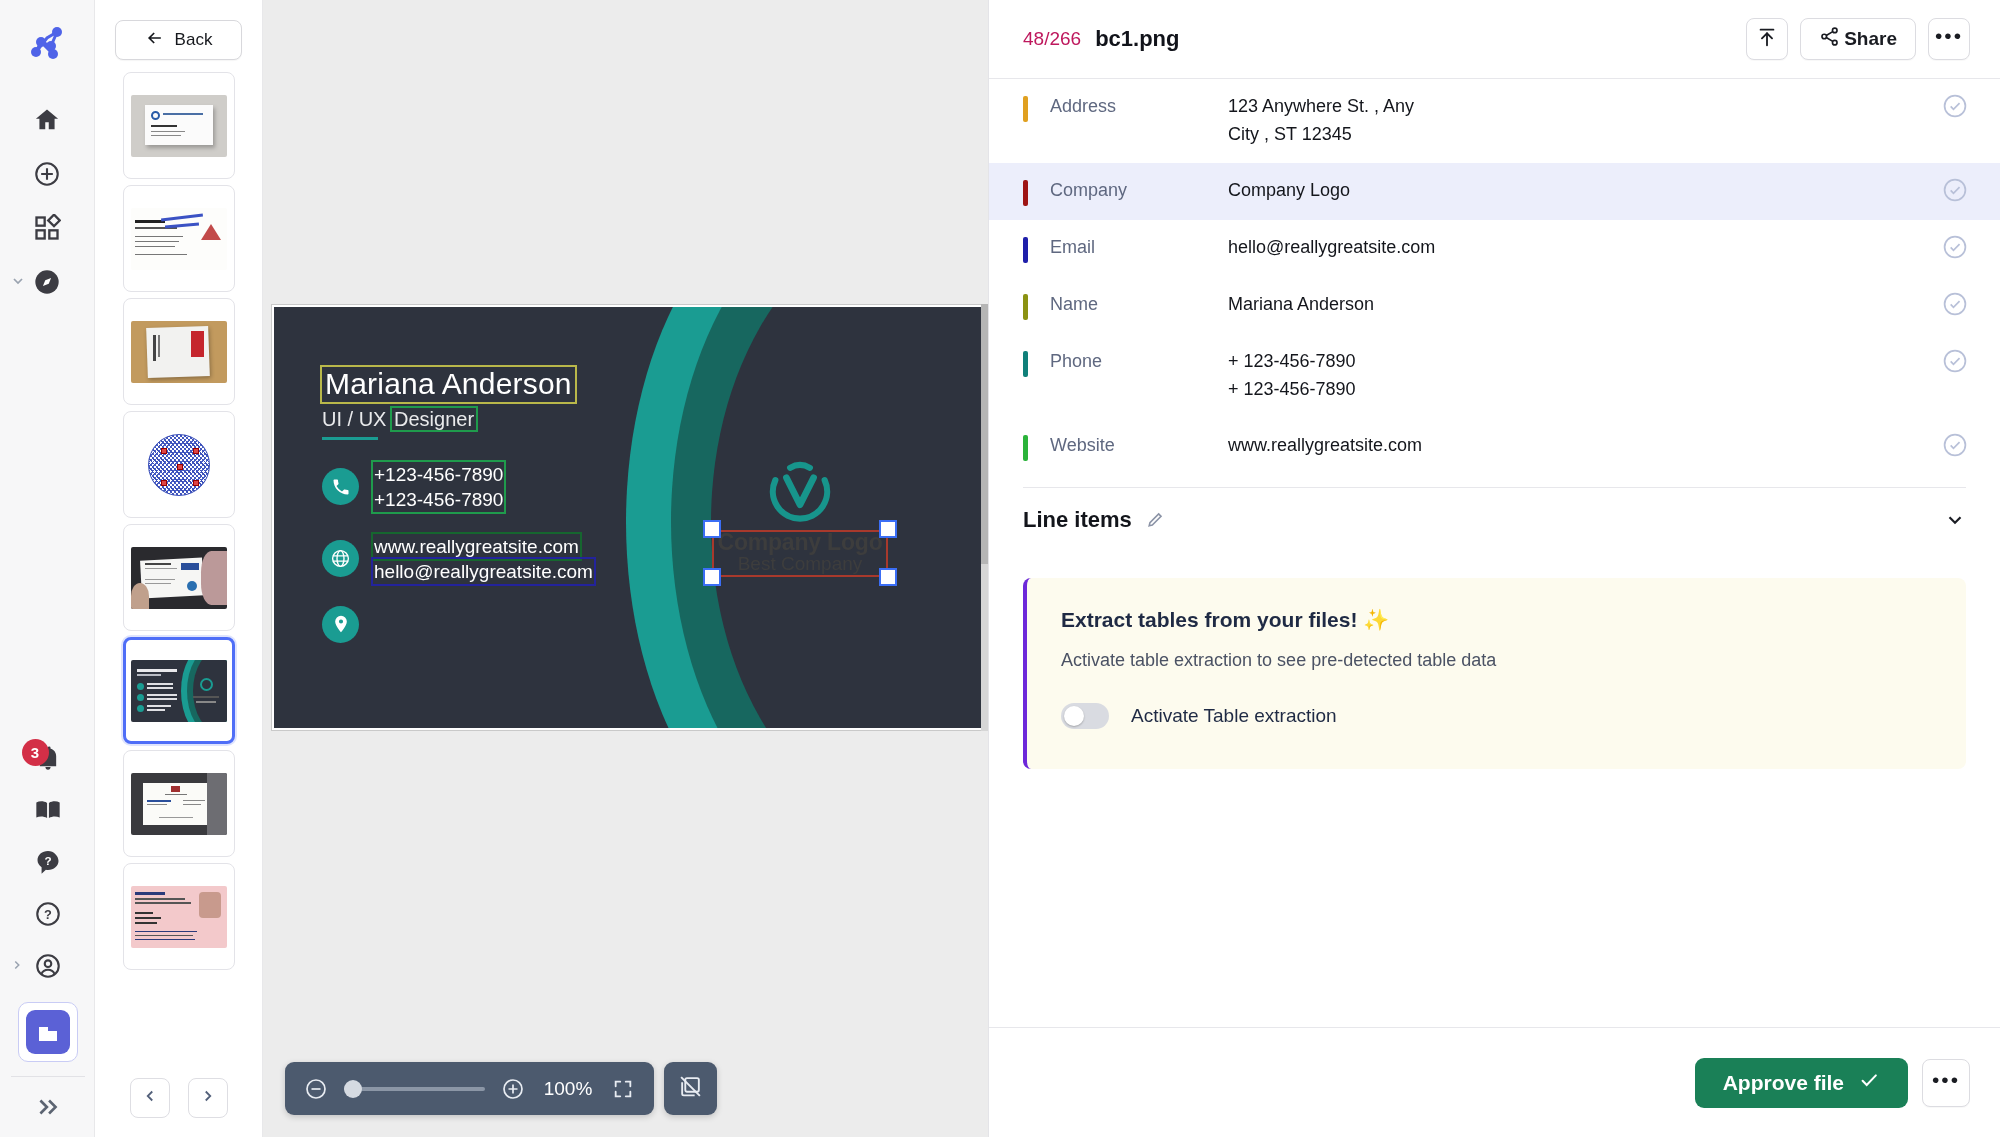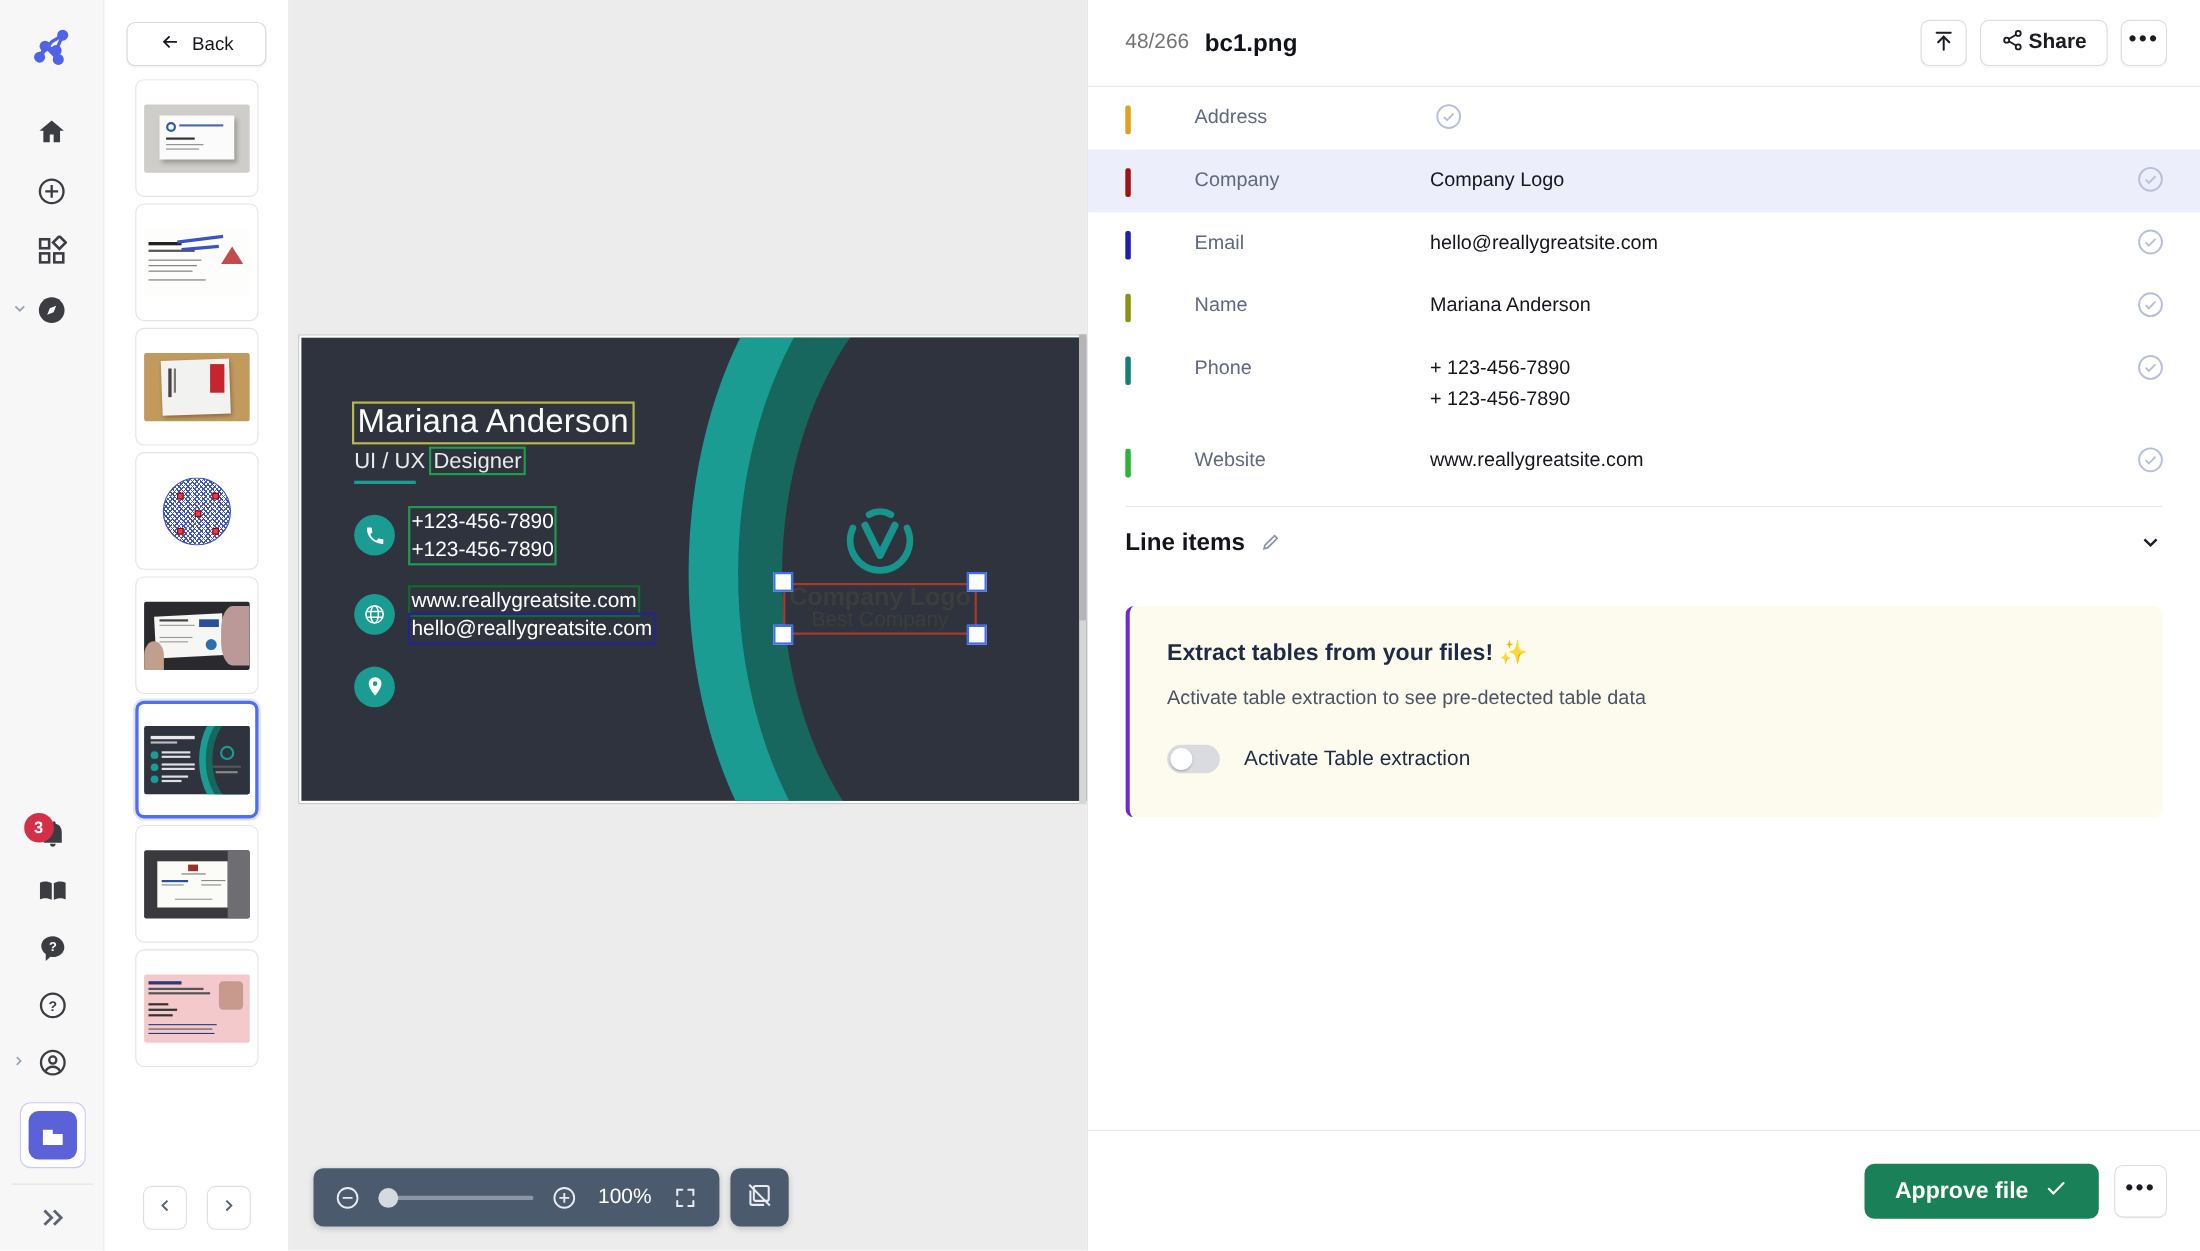--- a/index.html
+++ b/index.html
@@ -163,21 +163,21 @@
     display: flex; align-items: center; justify-content: center; color: #e8ecf2;
     box-shadow: 0 2px 6px rgba(0,0,0,.18);
   }
 
   
   .right {
     width: 1012px; flex: 0 0 1012px; height: 1137px; background: #fff;
     border-left: 1px solid #e4e4e8; display: flex; flex-direction: column; position: relative;
   }
   .r-head { height: 78px; display: flex; align-items: center; padding: 0 30px 0 34px; }
-  .r-count { font-size: 19px; color: #737373; margin-right: 14px; }
+  .r-count { font-size: 19px; color: #be185d; margin-right: 14px; }
   .r-file { font-size: 22px; font-weight: bold; color: #11131a; }
   .r-head-actions { margin-left: auto; display: flex; align-items: center; gap: 12px; }
   .sq-btn {
     height: 42px; min-width: 42px; border: 1px solid #dcdce1; border-radius: 8px; background: #fff;
     display: flex; align-items: center; justify-content: center; color: #1a1c22;
     box-shadow: 0 1px 1px rgba(0,0,0,.03);
   }
   .share-btn { padding: 0 18px; gap: 4px; font-size: 19px; font-weight: bold; }
   .dots { letter-spacing: 2px; font-size: 21px; line-height: 0; padding-bottom: 6px; }
 
@@ -188,21 +188,21 @@
 
   .section-head {
     display: flex; align-items: center; padding: 0 34px; height: 64px; gap: 14px;
   }
   .section-title { font-size: 22px; font-weight: bold; color: #13151b; }
   .pencil { color: #8b93a6; display: flex; }
   .chev-right-end { margin-left: auto; color: #1b1d24; display: flex; }
 
   .fields { display: flex; flex-direction: column; }
   .field-row {
-    display: flex; align-items: flex-start; padding: 14px 28px 14px 34px; position: relative; min-height: 56px; gap: 36px;
+    display: flex; align-items: flex-start; padding: 14px 28px 14px 34px; position: relative; min-height: 56px;
   }
   .field-row.hl { background: #eceefb; }
   .f-bar { width: 5px; border-radius: 2px; flex: 0 0 5px; margin-top: 3px; height: 26px; }
   .f-label { width: 200px; flex: 0 0 200px; padding-left: 22px; font-size: 18px; color: #5f6880; line-height: 1.45; }
   .f-value { flex: 1 1 auto; font-size: 18px; color: #14161c; line-height: 1.55; white-space: pre-line; }
   .f-check { width: 34px; flex: 0 0 34px; display: flex; justify-content: center; color: #b8c0d8; }
 
   .promo {
     margin: 26px 34px 0 34px; background: #fdfbee; border-left: 4px solid #6d28d9;
     border-radius: 8px; padding: 30px 34px 40px 34px;
@@ -640,20 +640,22 @@
       </div>
     </div>
 
     <div class="r-divider"></div>
 
 
     <div class="fields">
       <div class="field-row">
         <div class="f-bar" style="background:#e0a020"></div>
         <div class="f-label">Address</div>
+        <div class="f-value">123 Anywhere St. , Any
+City , ST 12345</div>
         <div class="f-check">
           <svg width="26" height="26" viewBox="0 0 24 24" fill="none" stroke="#b8c0d8" stroke-width="1.6">
               <circle cx="12" cy="12" r="9.6"></circle>
               <path d="M8 12.3l2.6 2.7L16.2 9.4"></path>
             </svg>
         </div>
       </div>
       <div class="field-row hl">
         <div class="f-bar" style="background:#9e1414"></div>
         <div class="f-label">Company</div>

